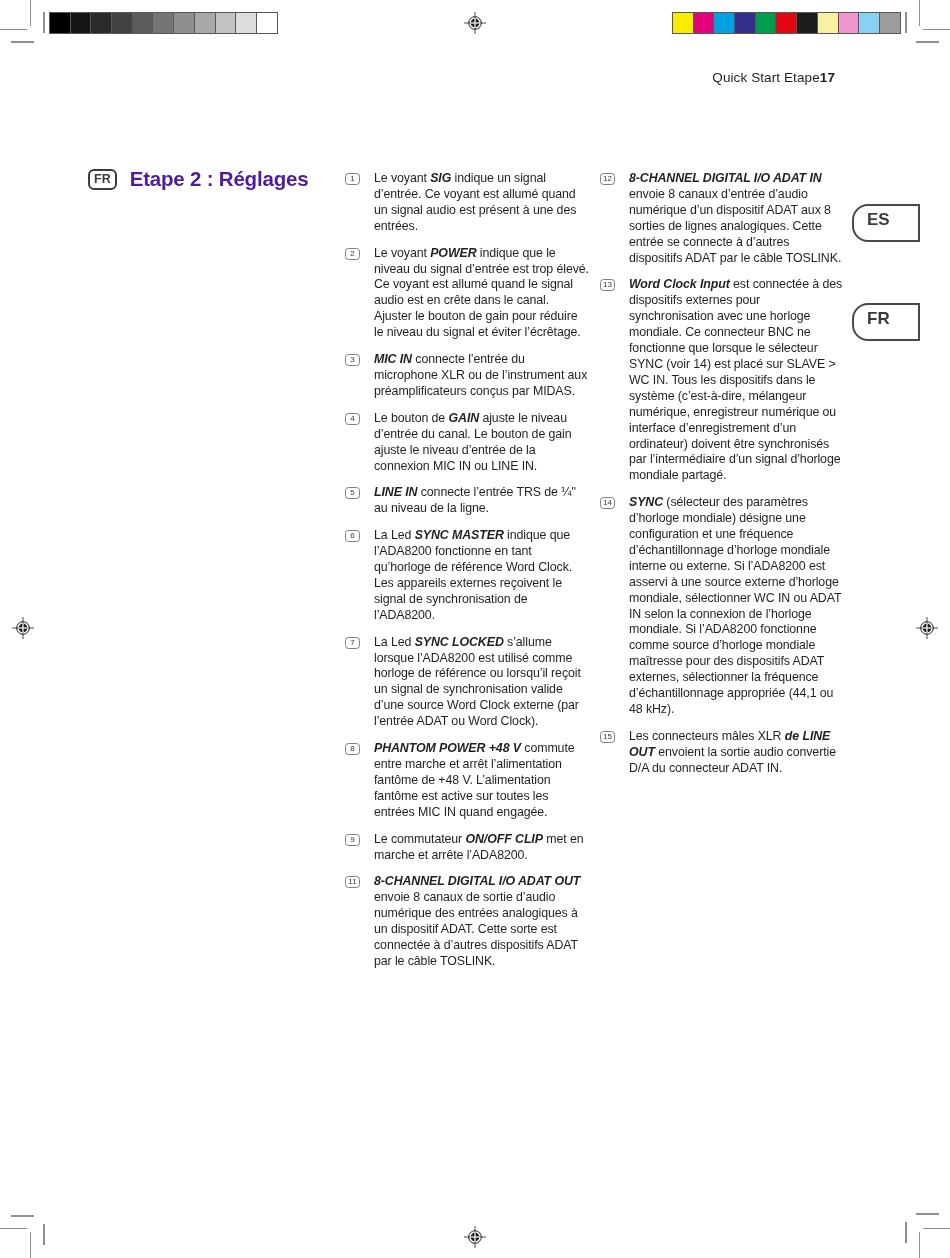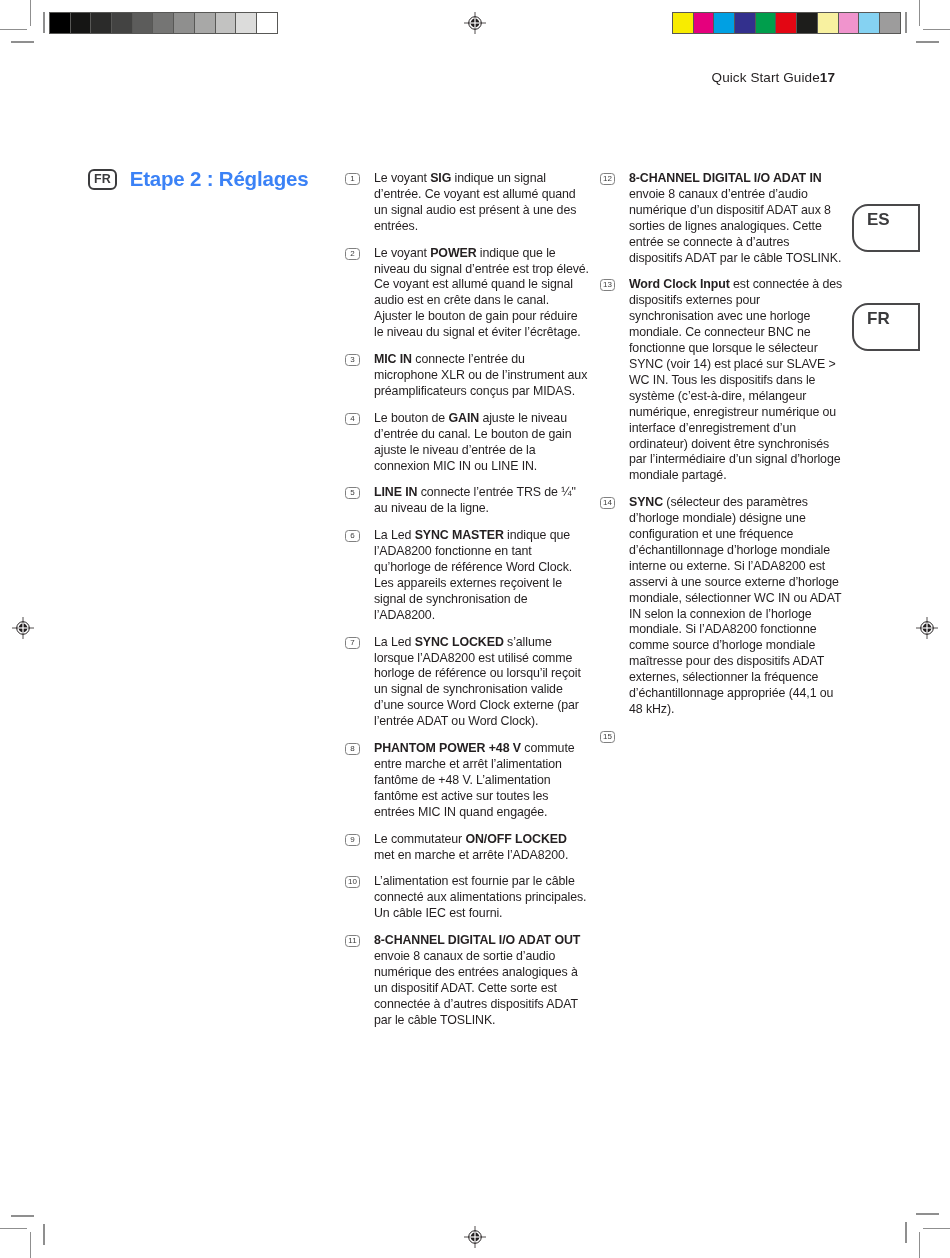--- a/index.html
+++ b/index.html
@@ -19,38 +19,38 @@
   
   .qsg-header { position:absolute; top:70px; right:115px; font-size:13.5px; letter-spacing:0.1px; }
   .qsg-header .pagenum { font-weight:bold; }
 
   
   .title-row { position:absolute; left:88px; top:167px; display:flex; align-items:center; gap:13px; }
   .lang-badge {
     display:inline-block; border:2px solid #3b3b3d; border-radius:6px;
     font-size:12.5px; font-weight:bold; color:#3b3b3d; padding:1px 4px 2px 4px; line-height:14px;
   }
-  .section-title { font-size:20.5px; font-weight:bold; color:#3b82f6; letter-spacing:-0.2px; }
+  .section-title { font-size:20.5px; font-weight:bold; color:#4c1d95; letter-spacing:-0.2px; }
 
   
   .col { position:absolute; top:171px; width:250px; }
   .col-middle { left:345px; }
   .col-right  { left:600px; }
   .item { display:flex; margin-bottom:11px; }
   .badge {
     flex:0 0 auto; box-sizing:border-box; min-width:15px; height:12px; margin-top:2px; margin-right:14px;
     border:1px solid #808080; border-radius:3.5px; background:#fff;
     font-size:8px; line-height:10px; text-align:center; color:#3a3a3a; padding:0 2px;
   }
   .item-text { width:215px; font-size:12.4px; line-height:15.9px; letter-spacing:-0.1px; }
-  .item-text strong { font-weight:bold; }
+  .item-text strong { font-weight:bold;font-style:italic; }
 
   
   .side-tab {
-    position:absolute; left:852px; width:68px; height:48px; box-sizing:border-box;
+    position:absolute; left:852px; width:68px; height:38px; box-sizing:border-box;
     border:2px solid #49484a; border-radius:16px 0 0 16px; background:#fff;
     font-size:17px; font-weight:bold; color:#3b3b3d; line-height:27px; padding-left:13px;
   }
   .tab-es { top:204px; }
   .tab-fr { top:303px; }
 </style>
 </head>
 <body>
 
 <div class="page">
@@ -96,21 +96,21 @@
       <div class="sw" style="background: rgb(133, 210, 242);"></div>
       <div class="sw" style="background: rgb(157, 156, 156);"></div>
     </div>
 
   <div class="mark" style="left:905px; top:12px; width:2px; height:21px;"></div>
   <div class="mark" style="left:919px; top:0; width:1px; height:26px;"></div>
   <div class="mark" style="left:923px; top:29px; width:27px; height:1px;"></div>
   <div class="mark" style="left:916px; top:41px; width:23px; height:2px;"></div>
 
   <div class="qsg-header">
-    <span>Quick Start Guide</span><span class="pagenum">17</span>
+    <span>Quick Start Etape</span><span class="pagenum">17</span>
   </div>
 
   <div class="title-row">
     <span class="lang-badge">FR</span>
     <span class="section-title">Etape 2 : Réglages</span>
   </div>
 
   <div class="col col-middle">
       <div class="item">
         <span class="badge">1</span>
@@ -139,25 +139,21 @@
       <div class="item">
         <span class="badge">7</span>
         <div class="item-text">La Led <strong>SYNC LOCKED</strong> s’allume lorsque l’ADA8200 est utilisé comme horloge de référence ou lorsqu’il reçoit un signal de synchronisation valide d’une source Word Clock externe (par l’entrée ADAT ou Word Clock).</div>
       </div>
       <div class="item">
         <span class="badge">8</span>
         <div class="item-text"><strong>PHANTOM POWER +48 V</strong> commute entre marche et arrêt l’alimentation fantôme de +48 V. L’alimentation fantôme est active sur toutes les entrées MIC IN quand engagée.</div>
       </div>
       <div class="item">
         <span class="badge">9</span>
-        <div class="item-text">Le commutateur <strong>ON/OFF LOCKED</strong> met en marche et arrête l’ADA8200.</div>
-      </div>
-      <div class="item">
-        <span class="badge">10</span>
-        <div class="item-text">L’alimentation est fournie par le câble connecté aux alimentations principales. Un câble IEC est fourni.</div>
+        <div class="item-text">Le commutateur <strong>ON/OFF CLIP</strong> met en marche et arrête l’ADA8200.</div>
       </div>
       <div class="item">
         <span class="badge">11</span>
         <div class="item-text"><strong>8-CHANNEL DIGITAL I/O ADAT OUT</strong> envoie 8 canaux de sortie d’audio numérique des entrées analogiques à un dispositif ADAT. Cette sorte est connectée à d’autres dispositifs ADAT par le câble TOSLINK.</div>
       </div>
     </div>
   <div class="col col-right">
       <div class="item">
         <span class="badge">12</span>
         <div class="item-text"><strong>8-CHANNEL DIGITAL I/O ADAT IN</strong> envoie 8 canaux d’entrée d’audio numérique d’un dispositif ADAT aux 8 sorties de lignes analogiques. Cette entrée se connecte à d’autres dispositifs ADAT par le câble TOSLINK.</div>
@@ -165,20 +161,21 @@
       <div class="item">
         <span class="badge">13</span>
         <div class="item-text"><strong>Word Clock Input</strong> est connectée à des dispositifs externes pour synchronisation avec une horloge mondiale. Ce connecteur BNC ne fonctionne que lorsque le sélecteur SYNC (voir 14) est placé sur SLAVE &gt; WC IN. Tous les dispositifs dans le système (c’est-à-dire, mélangeur numérique, enregistreur numérique ou interface d’enregistrement d’un ordinateur) doivent être synchronisés par l’intermédiaire d’un signal d’horloge mondiale partagé.</div>
       </div>
       <div class="item">
         <span class="badge">14</span>
         <div class="item-text"><strong>SYNC</strong> (sélecteur des paramètres d’horloge mondiale) désigne une configuration et une fréquence d’échantillonnage d’horloge mondiale interne ou externe. Si l’ADA8200 est asservi à une source externe d’horloge mondiale, sélectionner WC IN ou ADAT IN selon la connexion de l’horloge mondiale. Si l’ADA8200 fonctionne comme source d’horloge mondiale maîtresse pour des dispositifs ADAT externes, sélectionner la fréquence d’échantillonnage appropriée (44,1 ou 48 kHz).</div>
       </div>
       <div class="item">
         <span class="badge">15</span>
+        <div class="item-text">Les connecteurs mâles XLR <strong>de LINE OUT</strong> envoient la sortie audio convertie D/A du connecteur ADAT IN.</div>
       </div>
     </div>
 
   <div class="side-tab tab-es">ES</div>
   <div class="side-tab tab-fr">FR</div>
 
   <div class="reg-mark" style="left:11px; top:616px;"><svg viewBox="0 0 24 24" width="24" height="24">
         <line x1="12" y1="1" x2="12" y2="23" stroke="#231f20" stroke-width="0.8"></line>
         <line x1="1" y1="12" x2="23" y2="12" stroke="#231f20" stroke-width="0.8"></line>
         <circle cx="12" cy="12" r="6.3" fill="none" stroke="#231f20" stroke-width="1"></circle>

